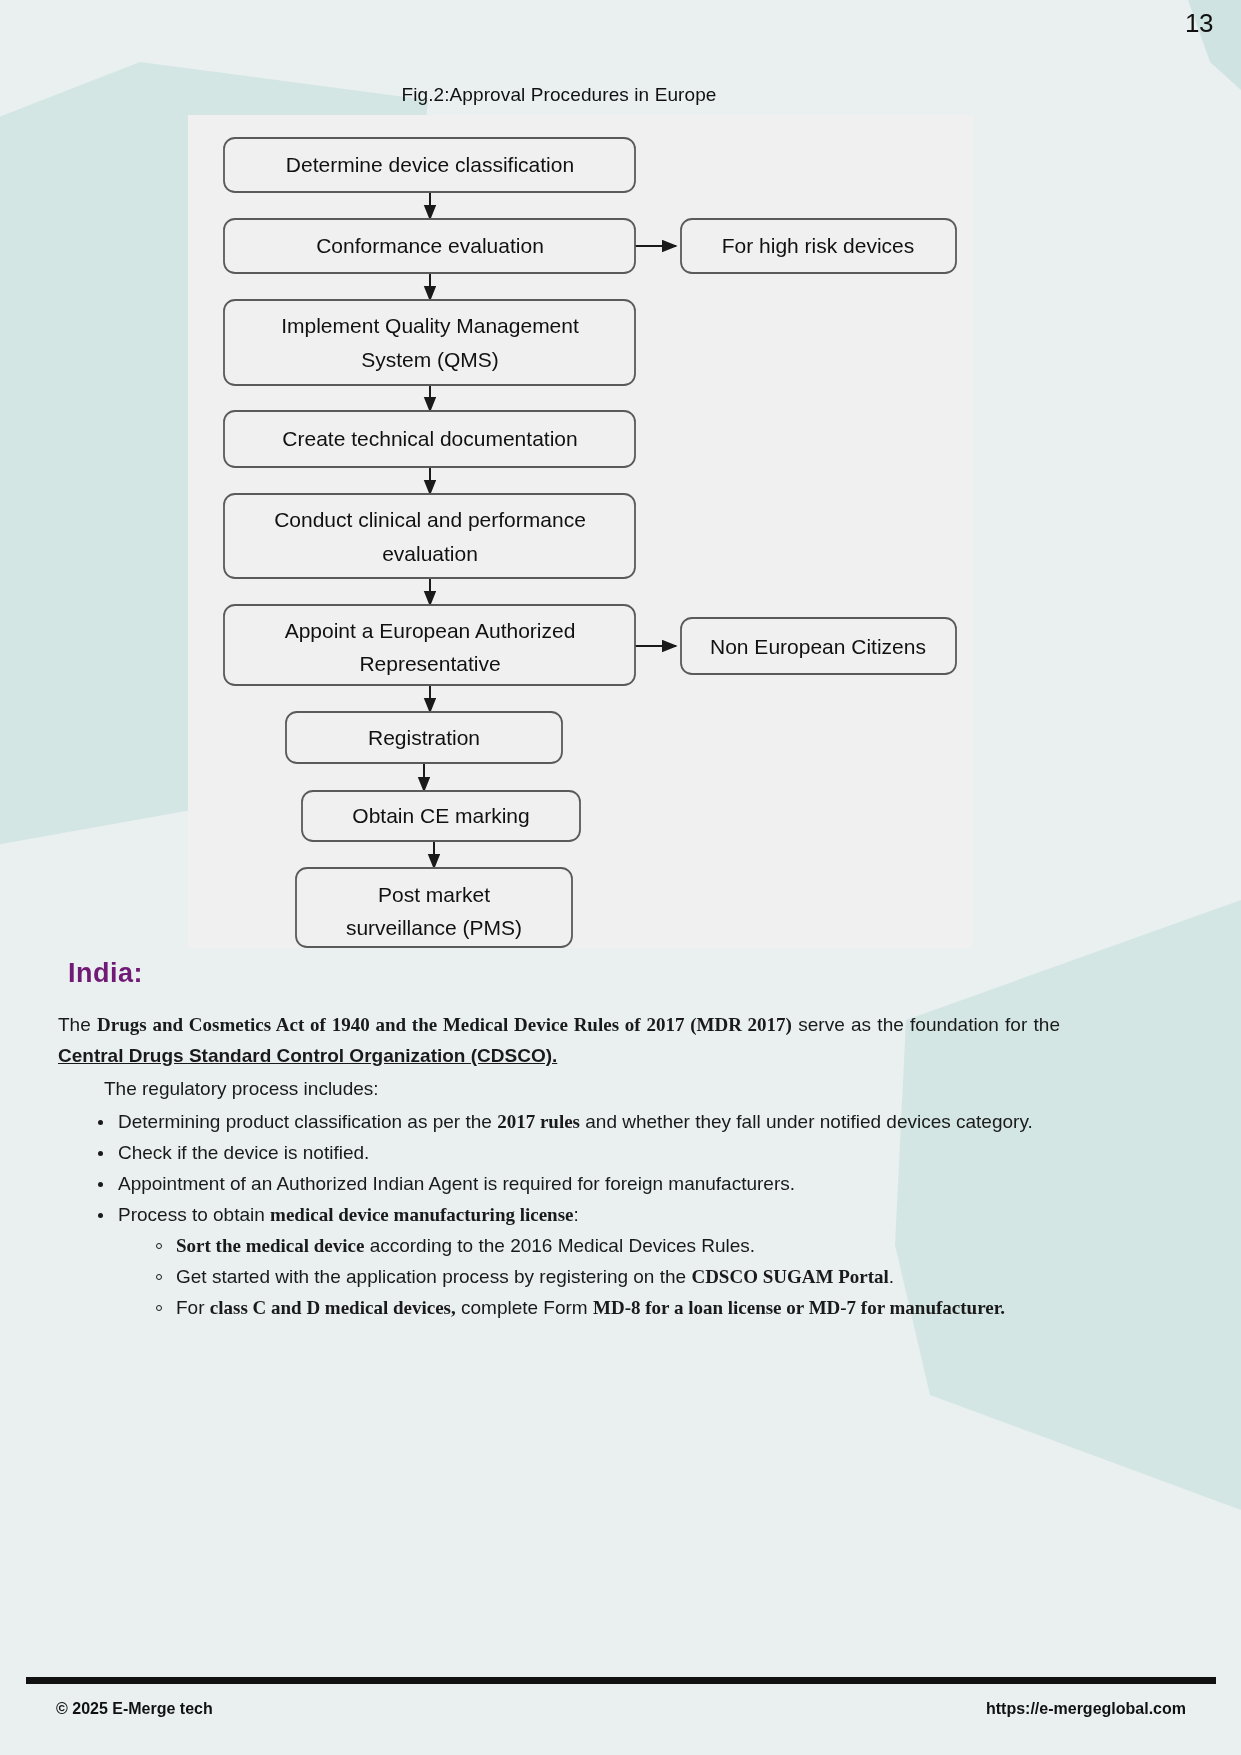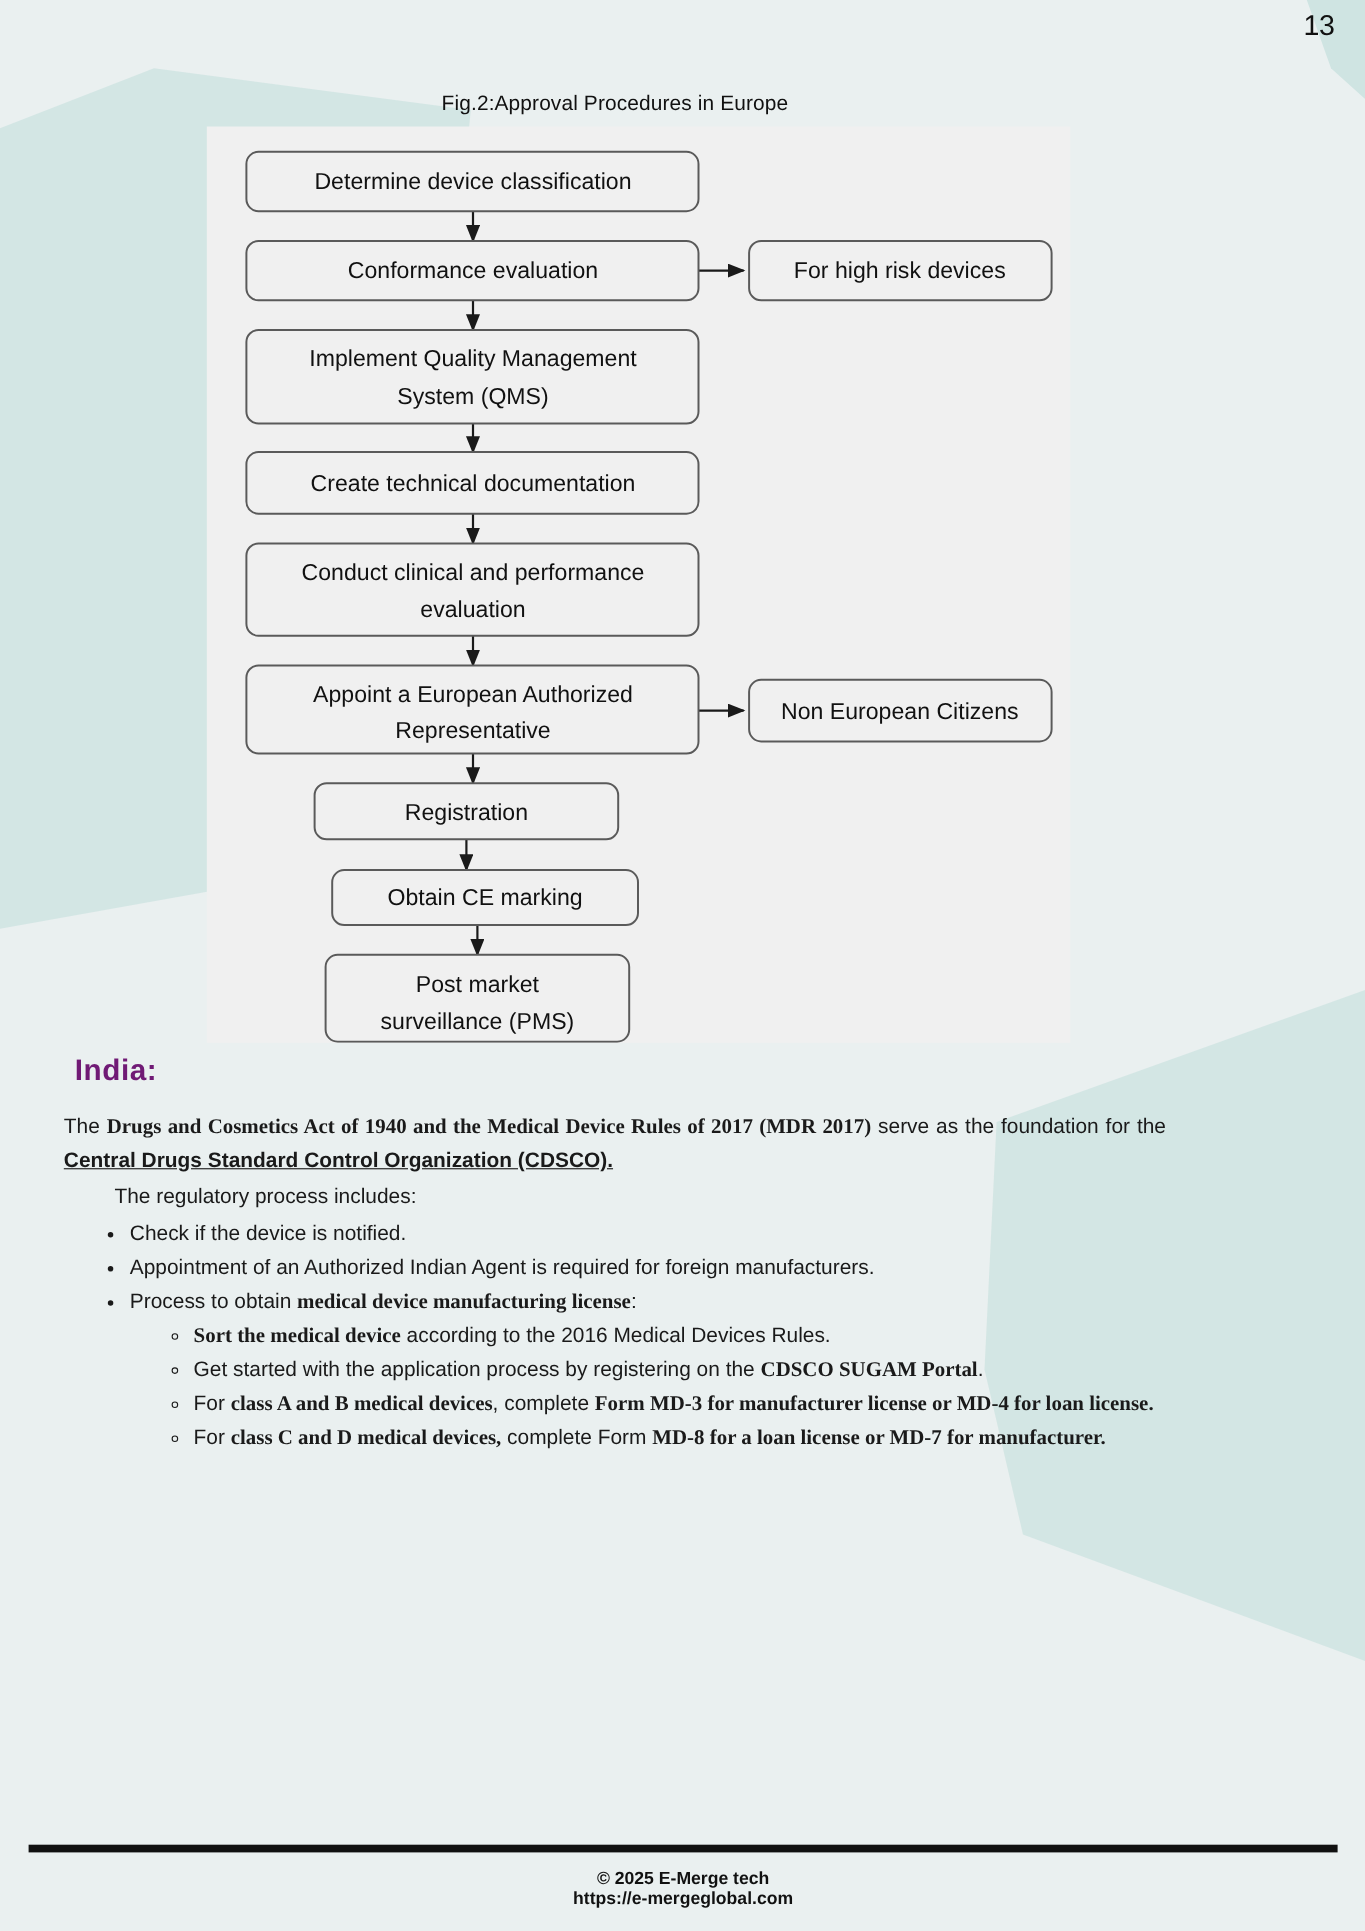--- a/index.html
+++ b/index.html
@@ -166,21 +166,20 @@
     left: 56px;
     top: 1700px;
     width: 1130px;
     display: flex;
     justify-content: space-between;
     align-items: center;
     font-size: 16px;
     font-weight: bold;
     color: #111111;
     z-index: 5;
-    flex-direction: column;
   }
 </style>
 </head>
 <body>
 
 <svg class="bg-layer" viewBox="0 0 1241 1755" width="1241" height="1755" xmlns="http://www.w3.org/2000/svg">
   <rect x="0" y="0" width="1241" height="1755" fill="#eaf0f0"></rect>
 
   <polygon points="1188,0 1241,0 1241,90 1210,62" fill="#cfe4e2"></polygon>
 
@@ -258,33 +257,33 @@
 
 <div class="content">
 
   <h2 class="section-heading">India:</h2>
 
   <p class="para"><span>The </span><span class="b">Drugs and Cosmetics Act of 1940 and the Medical Device Rules of 2017 (MDR 2017)</span><span> serve as the foundation for the </span><span class="u">Central Drugs Standard Control Organization (CDSCO).</span></p>
 
   <p class="para nojust">The regulatory process includes:</p>
 
   <ul class="lvl1">
+    <li><span>Determining product classification as per the </span><span class="b">2017 rules</span><span> and whether they fall under notified devices category.</span></li>
 
     <li><span>Check if the device is notified.</span></li>
 
     <li><span>Appointment of an Authorized Indian Agent is required for foreign manufacturers.</span></li>
 
     <li><span>Process to obtain </span><span class="b">medical device manufacturing license</span><span>:</span>
 
       <ul class="lvl2">
         <li><span class="b">Sort the medical device</span><span> according to the 2016 Medical Devices Rules.</span></li>
 
         <li><span>Get started with the application process by registering on the </span><span class="b">CDSCO SUGAM Portal</span><span>.</span></li>
 
-        <li><span>For </span><span class="b">class A and B medical devices</span><span>, complete </span><span class="b">Form MD-3 for manufacturer license or MD-4 for loan license.</span></li>
 
         <li><span>For </span><span class="b">class C and D medical devices,</span><span> complete Form </span><span class="b">MD-8 for a loan license or MD-7 for manufacturer.</span></li>
       </ul>
     </li>
   </ul>
 </div>
 
 <div class="footer-rule"></div>
 <div class="footer">
   <span>© 2025 E-Merge tech</span>

